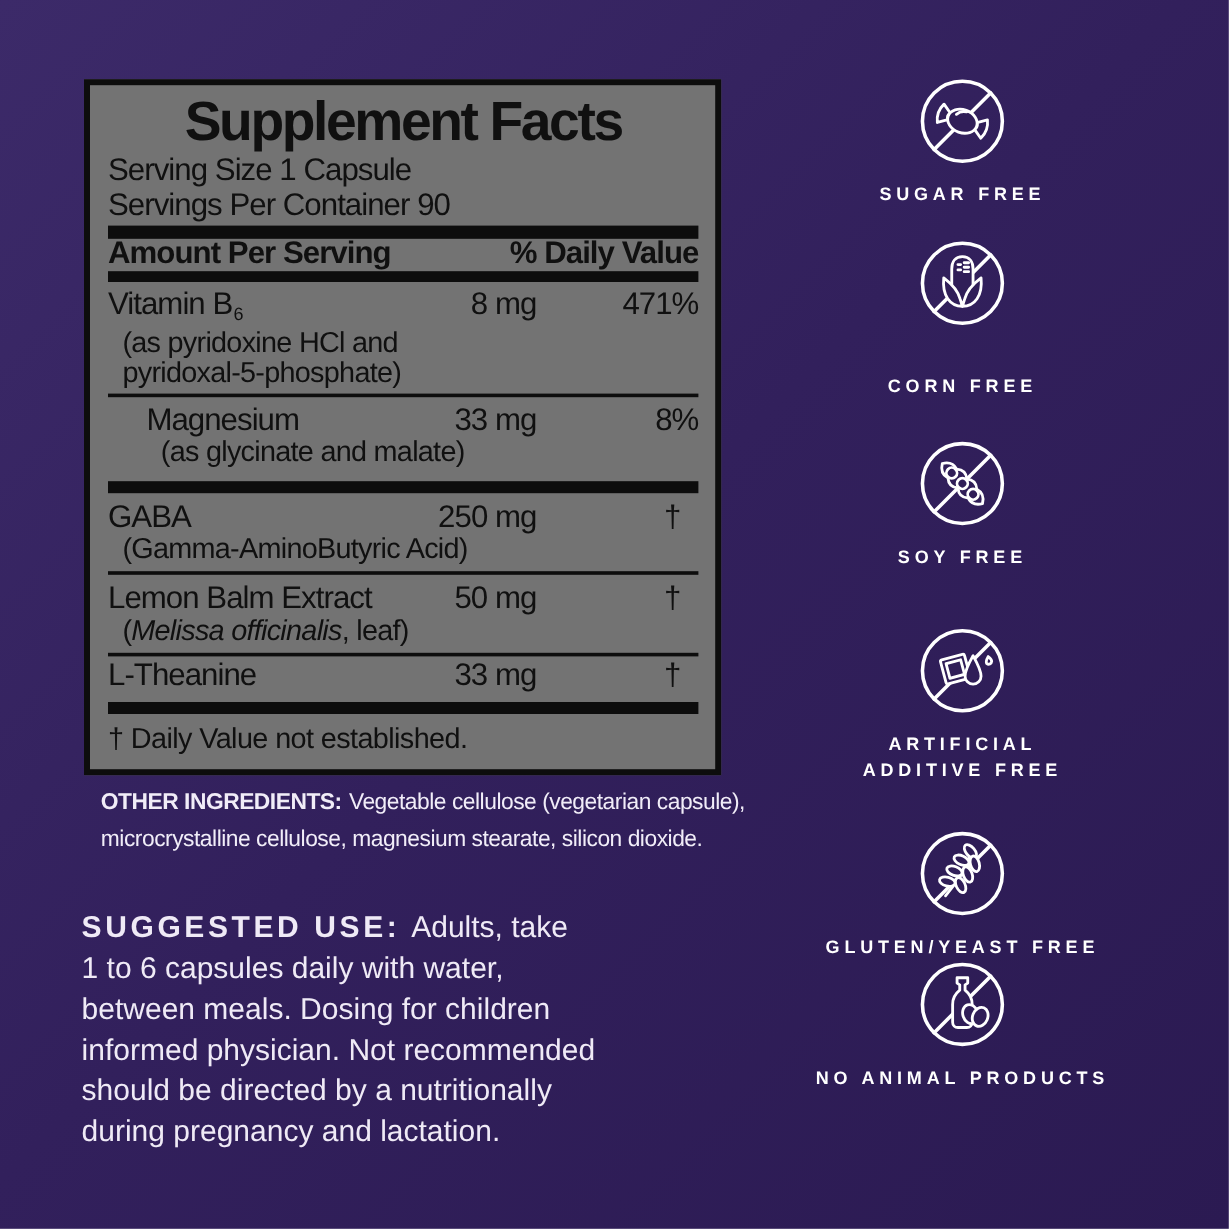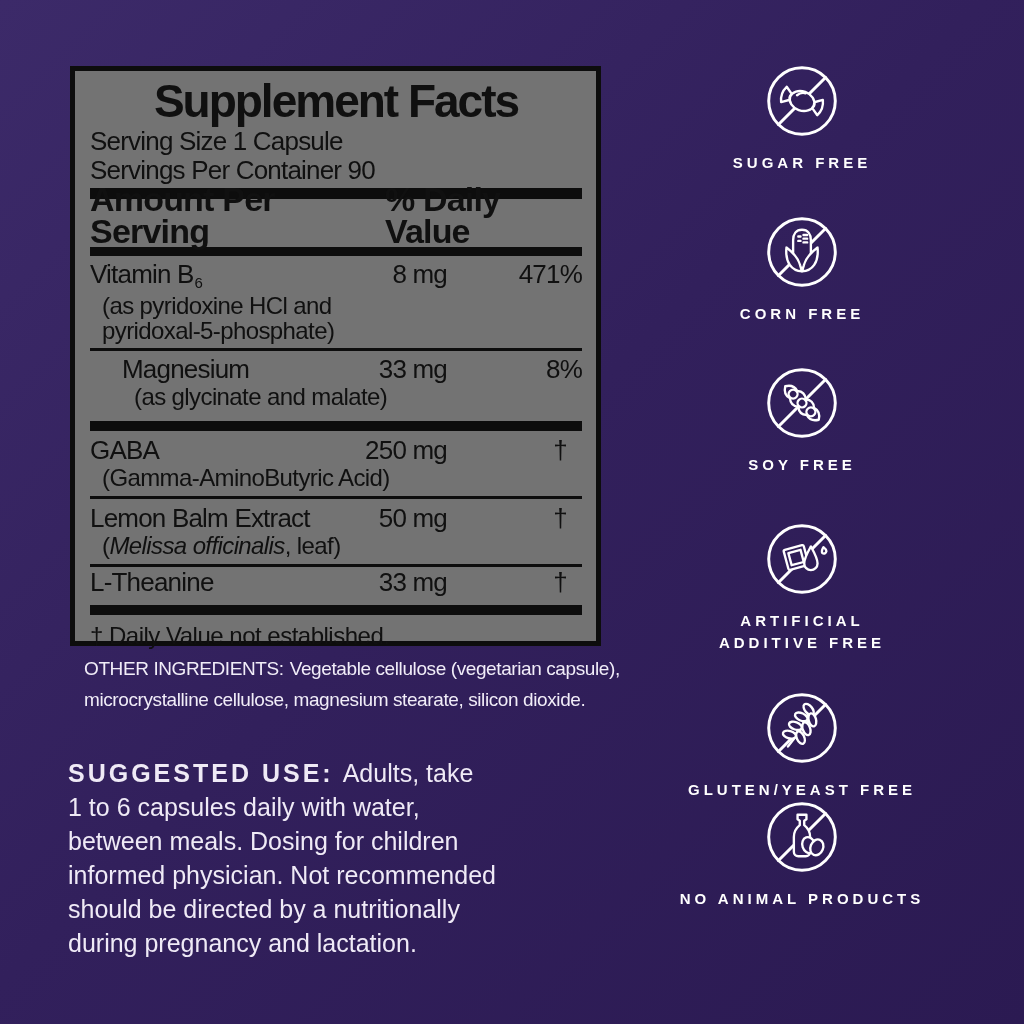--- a/index.html
+++ b/index.html
@@ -13,46 +13,46 @@
   .sf-panel{
     position:absolute;left:70px;top:66px;width:531px;height:580px;
     box-sizing:border-box;background:#737373;border:5px solid #0d0d0d;
     padding:4px 14px 0 15px;color:#101010;
   }
   .sf-title{font-size:46px;font-weight:bold;letter-spacing:-2px;line-height:52px;text-align:center;white-space:nowrap;}
   .sf-serving{font-size:26px;letter-spacing:-0.8px;line-height:29px;white-space:nowrap;}
   .bar-thick{height:11px;background:#0d0d0d;margin-top:3px;}
   .bar-mid{height:9px;background:#0d0d0d;}
   .rule-thin{height:3px;background:#0d0d0d;}
-  .sf-headrow{display:flex;justify-content:space-between;align-items:flex-end;height:48px;
-    font-size:34px;font-weight:bold;letter-spacing:-0.8px;line-height:32px;}
+  .sf-headrow{display:flex;justify-content:space-between;align-items:flex-end;height:27px;
+    font-size:26px;font-weight:bold;letter-spacing:-0.8px;line-height:32px;}
   .sf-row{padding-top:3px;}
   .sf-line{display:flex;align-items:baseline;font-size:26px;letter-spacing:-0.8px;line-height:30px;}
   .sf-name{flex:1;white-space:nowrap;}
   .sf-sub{font-size:15px;position:relative;top:5px;margin-left:1px;}
   .sf-amt{width:95px;text-align:right;white-space:nowrap;}
   .sf-dv{width:135px;text-align:right;white-space:nowrap;}
   .sf-dv.dag{padding-right:15px;box-sizing:border-box;}
   .sf-note{font-size:24px;letter-spacing:-0.6px;line-height:25px;padding-left:12px;white-space:nowrap;}
   .pb5{padding-bottom:5px;} .pb6{padding-bottom:6px;} .pb8{padding-bottom:8px;} .pb12{padding-bottom:12px;margin-left:32px;}
   .sf-foot{font-size:24px;letter-spacing:-0.5px;line-height:27px;margin-top:7px;}
   
   .other{position:absolute;left:84px;top:653px;width:540px;color:#f1edf8;
     font-size:19px;letter-spacing:-0.4px;line-height:31px;}
-  .oi-label{font-weight:normal;margin-right:6px;text-align:right;}
+  .oi-label{font-weight:bold;margin-right:6px;text-align:right;}
   .use{position:absolute;left:68px;top:756px;width:545px;color:#efeaf6;
     font-size:25px;line-height:34px;}
   .use-label{font-weight:bold;letter-spacing:3px;}
   .use-intro{margin-left:9px;}
   
   .badge{position:absolute;left:672px;width:260px;display:flex;flex-direction:column;align-items:center;}
   .badge svg{width:74px;height:74px;display:block;}
   .badge-label{margin-top:14px;text-align:center;color:#ffffff;font-weight:bold;
     font-size:15px;letter-spacing:4px;line-height:22px;white-space:nowrap;}
-  .b-sugar{top:64px;} .b-corn{top:215px;} .b-soy{top:366px;}
+  .b-sugar{top:64px;} .b-corn{top:199px;gap:25px;} .b-soy{top:366px;}
   .b-art{top:522px;} .b-gluten{top:691px;} .b-animal{top:800px;}
   .ic{stroke:#ffffff;fill:none;stroke-width:4;stroke-linecap:round;stroke-linejoin:round;}
   .icf{stroke:#ffffff;fill:#301e58;stroke-width:3.2;stroke-linecap:round;stroke-linejoin:round;}
   .icl{stroke:#ffffff;fill:none;stroke-width:3.2;stroke-linecap:round;stroke-linejoin:round;}
 </style>
 </head>
 <body>
 
 <div class="sf-panel">
   <div class="sf-title">Supplement Facts</div>

